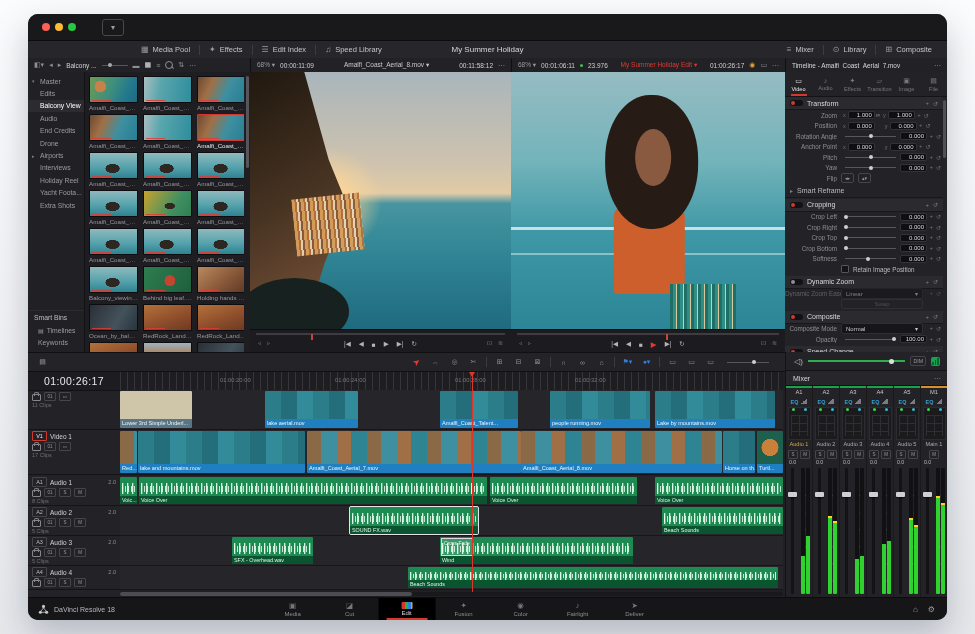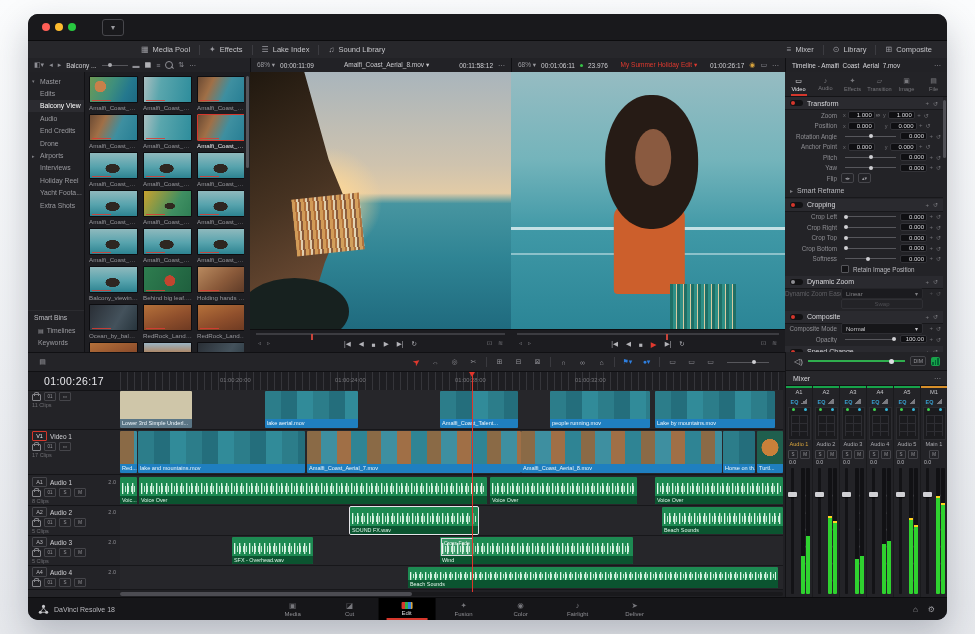--- a/index.html
+++ b/index.html
@@ -218,39 +218,40 @@
   <div class="window">
 
     <div class="titlebar">
       <span class="tl-dot" style="left:14px;background:#ff5f57"></span>
       <span class="tl-dot" style="left:27px;background:#febc2e"></span>
       <span class="tl-dot" style="left:40px;background:#28c840"></span>
       <span class="vbox">▾</span>
     </div>
 
     <div class="toolbar">
+      <div class="tb-title">My Summer Holiday</div>
       <div class="tbgroup" id="tb-left" style="margin-left:104px;">
           <div class="tbtn">
             <span class="ic">▦</span>
             <span>Media Pool</span>
           </div>
           <span class="tbsep"></span>
           <div class="tbtn">
             <span class="ic">✦</span>
             <span>Effects</span>
           </div>
           <span class="tbsep"></span>
           <div class="tbtn">
             <span class="ic">☰</span>
-            <span>Lake Index</span>
+            <span>Edit Index</span>
           </div>
           <span class="tbsep"></span>
           <div class="tbtn">
             <span class="ic">♫</span>
-            <span>Sound Library</span>
+            <span>Speed Library</span>
           </div>
         </div>
       <div class="tbgroup" id="tb-right" style="margin-left:auto;margin-right:6px;">
           <div class="tbtn">
             <span class="ic">≡</span>
             <span>Mixer</span>
           </div>
           <span class="tbsep"></span>
           <div class="tbtn">
             <span class="ic">⊙</span>

